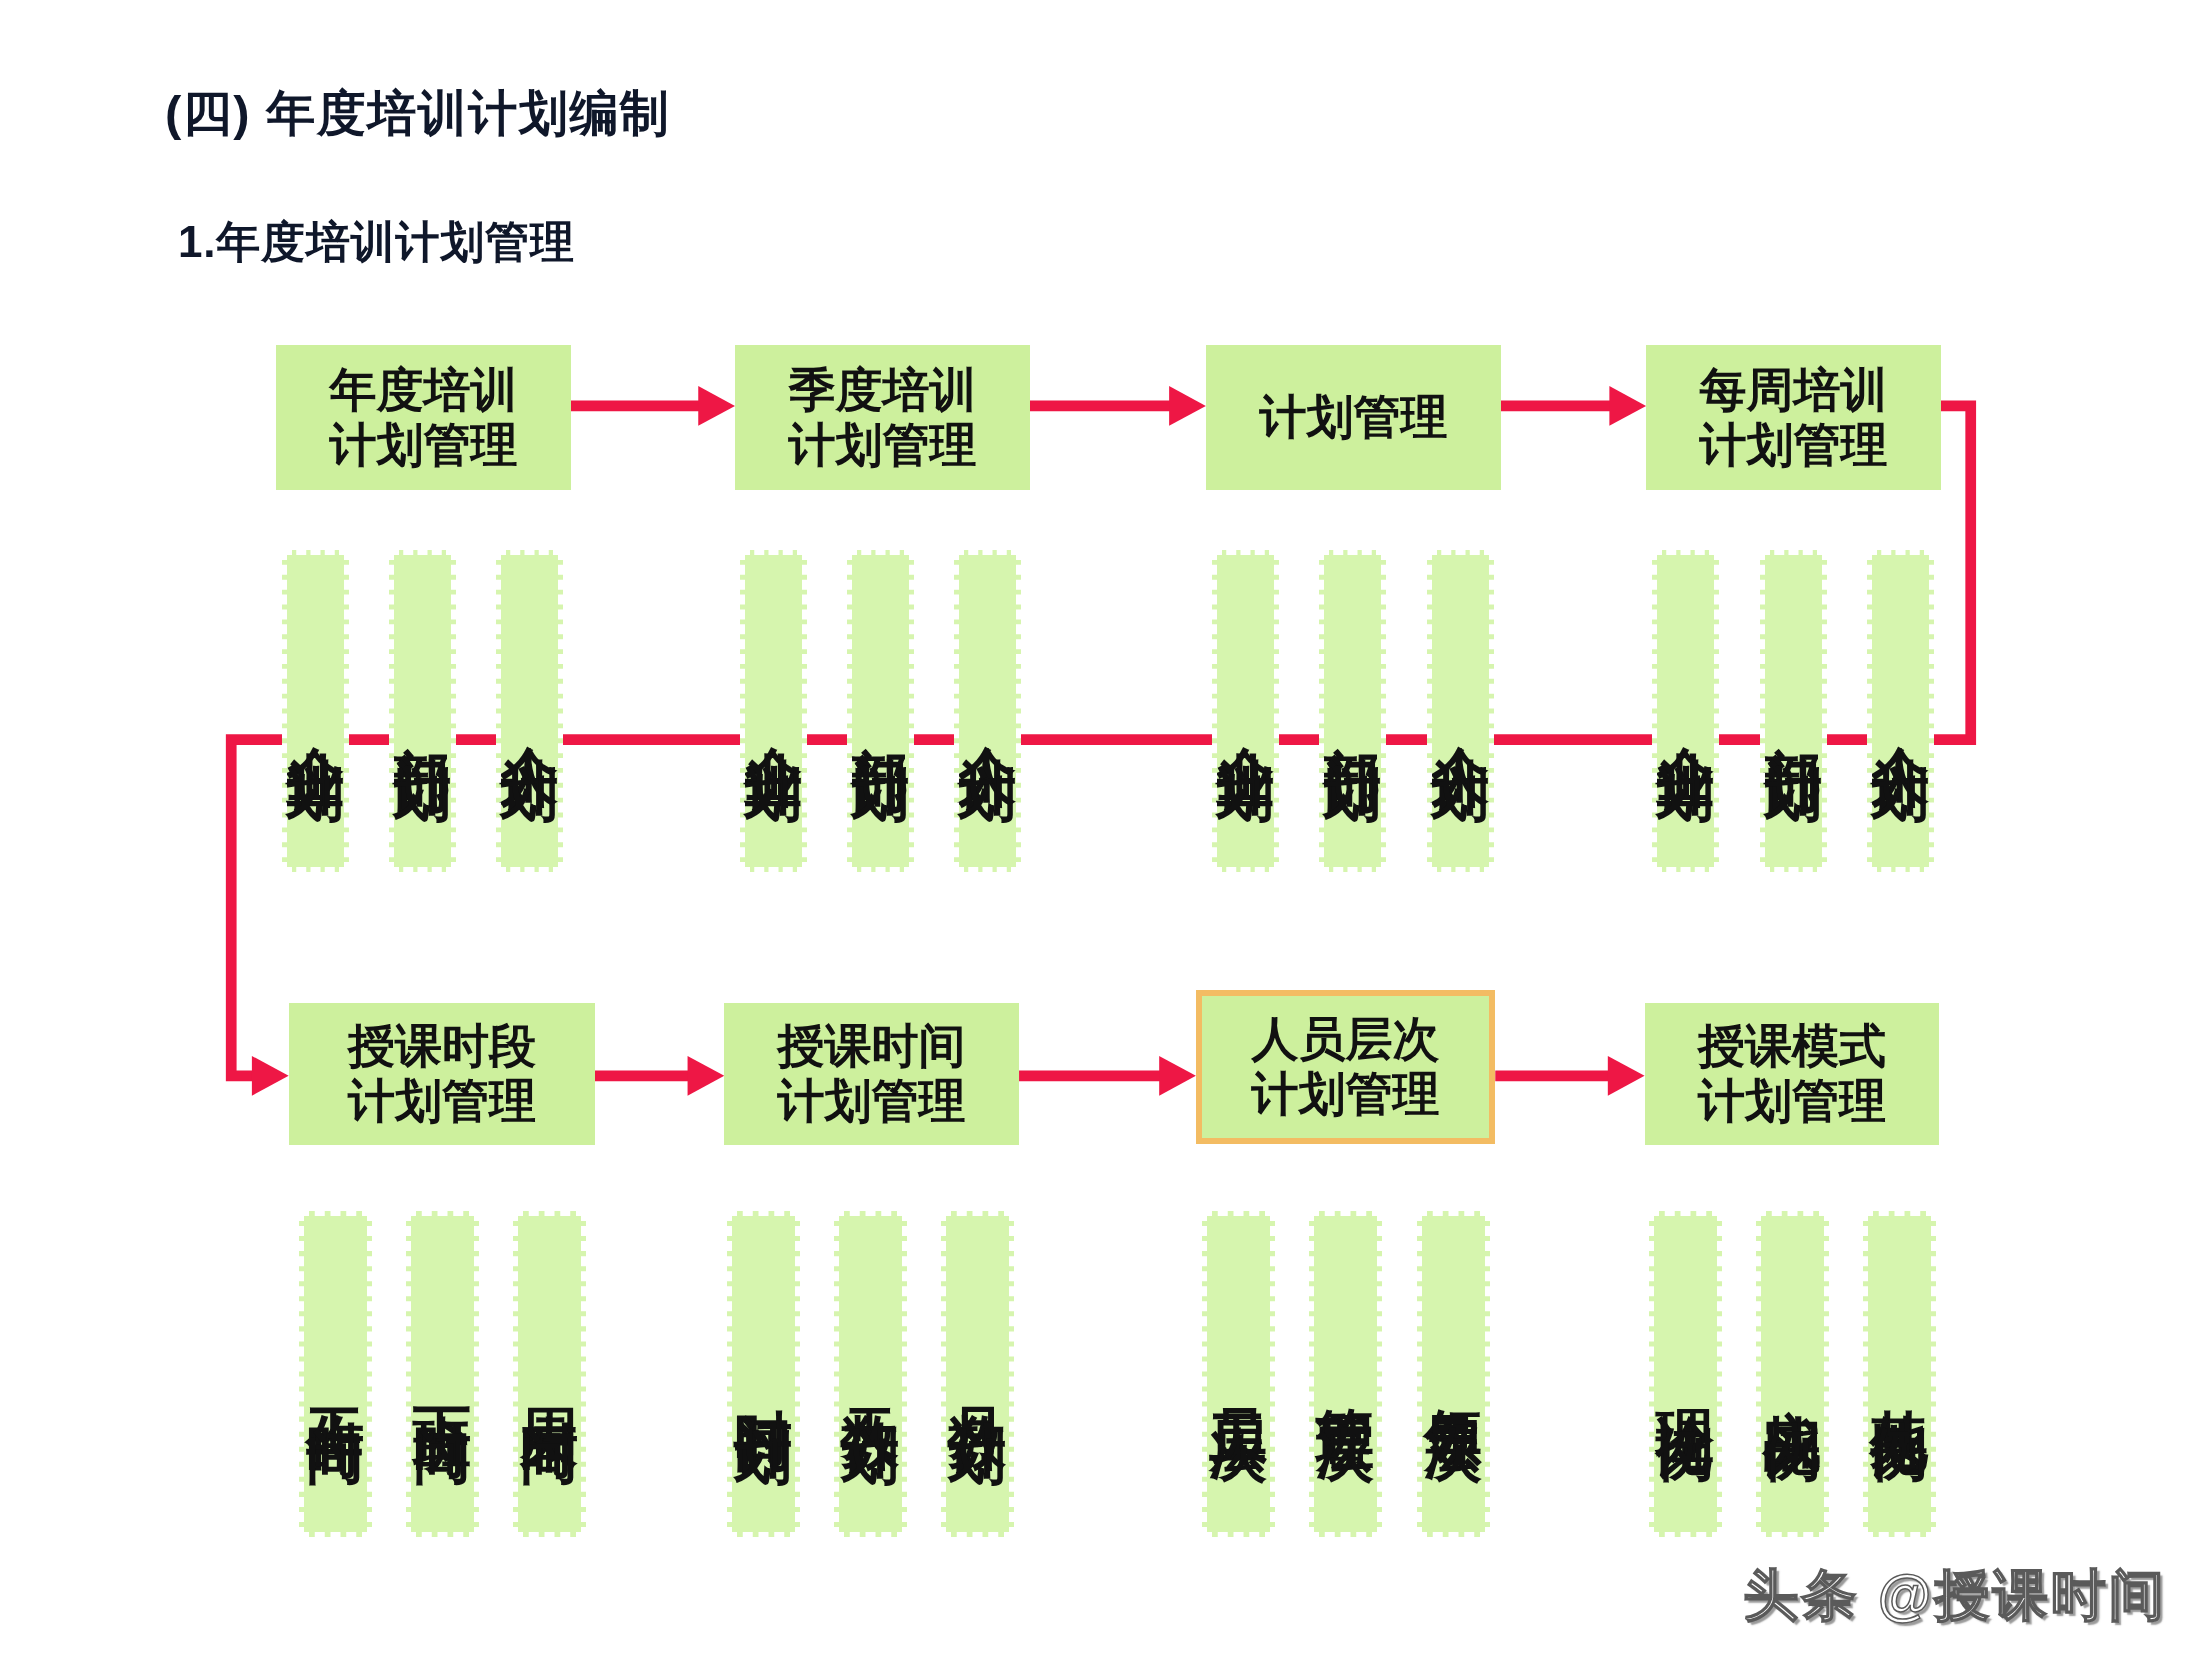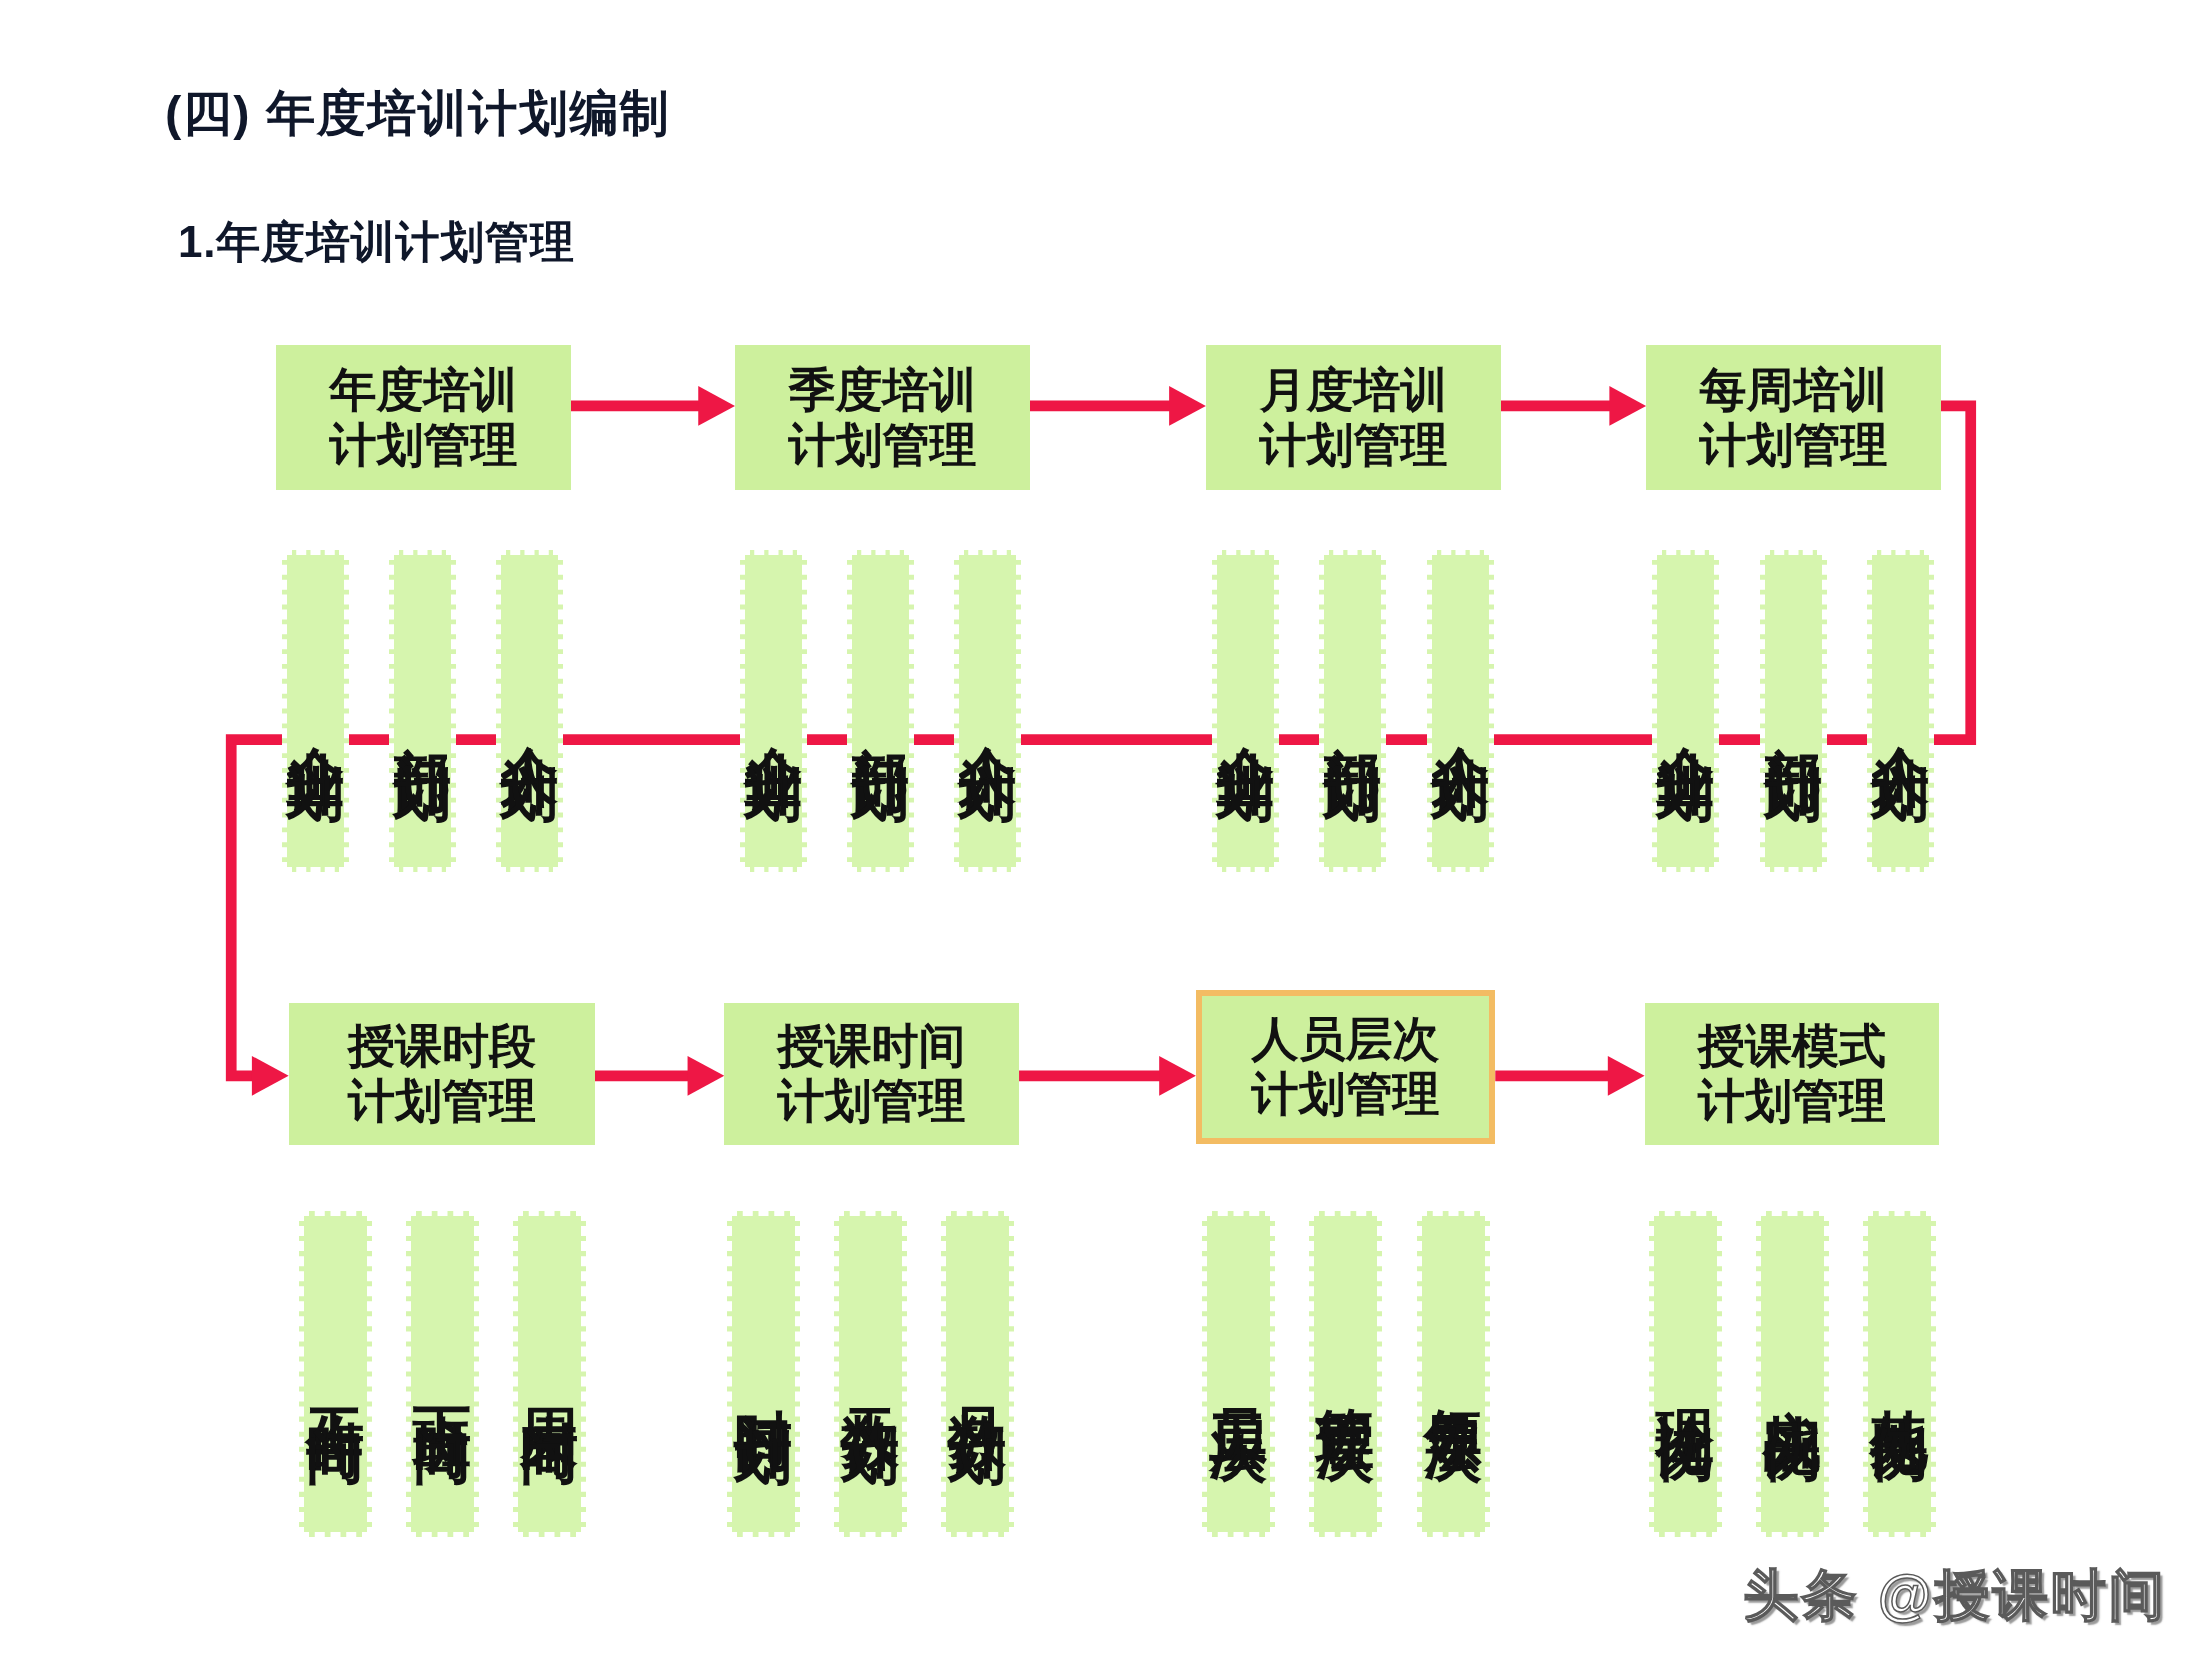--- a/index.html
+++ b/index.html
@@ -74,21 +74,20 @@
 
   <div class="fbox" style="left:276px;top:345px;width:295px;height:145px">
     <span>年度培训</span>
     <span>计划管理</span>
   </div>
   <div class="fbox" style="left:735px;top:345px;width:295px;height:145px">
     <span>季度培训</span>
     <span>计划管理</span>
   </div>
   <div class="fbox" style="left:1206px;top:345px;width:295px;height:145px">
-    <span>月度培训</span>
     <span>计划管理</span>
   </div>
   <div class="fbox" style="left:1646px;top:345px;width:295px;height:145px">
     <span>每周培训</span>
     <span>计划管理</span>
   </div>
 
   <div class="vcol" style="left:282px;top:550px;width:67px;height:322px">
       <span>企业计划</span>
     </div>

